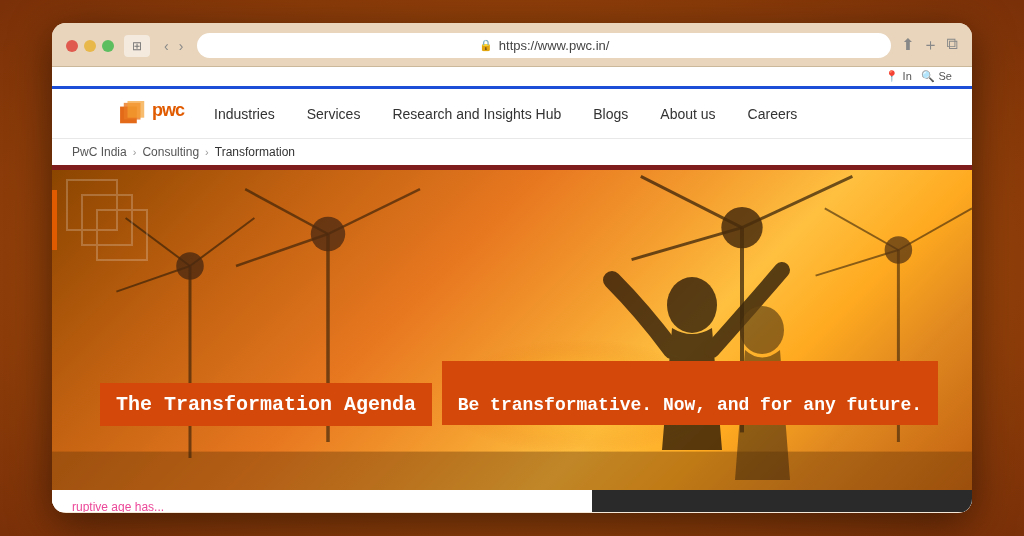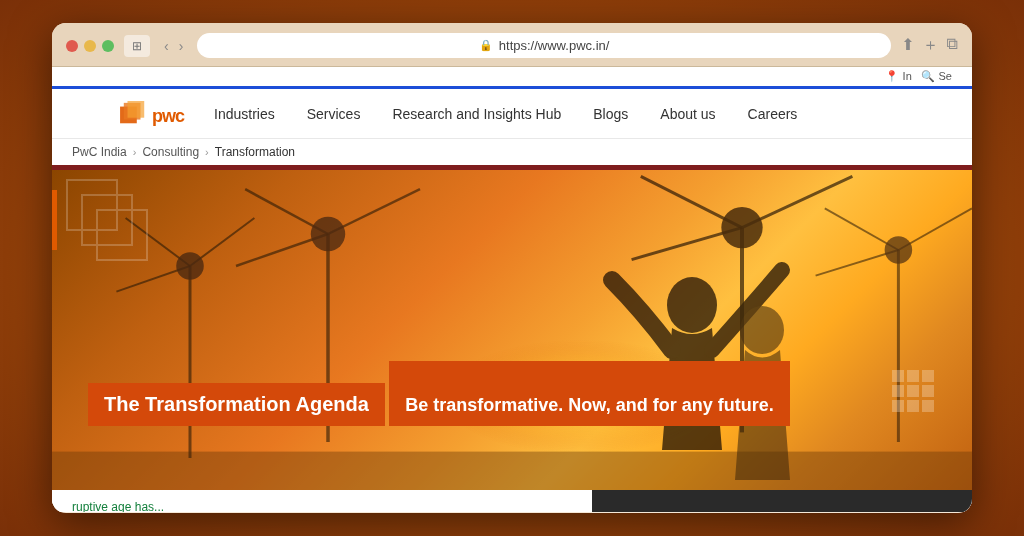--- a/index.html
+++ b/index.html
@@ -131,21 +131,21 @@
       border-bottom: 1px solid #e8e8e8;
       gap: 0;
     }
 
     .logo-area {
       margin-right: 30px;
     }
 
     .pwc-logo {
       display: flex;
-      align-items: flex-end;
+      align-items: flex-start;
       gap: 4px;
       padding-left: 48px;
     }
 
     .pwc-cube {
       width: 28px;
       height: 26px;
       position: relative;
     }
 
@@ -240,22 +240,23 @@
       left: 0;
       top: 20px;
       width: 5px;
       height: 60px;
       background: #e05a00;
     }
 
     .hero-content {
       position: absolute;
       bottom: 60px;
-      left: 36px;
+      left: 48px;
       z-index: 10;
+      font-family: Liberation Mono, monospace;
     }
 
     .hero-title-box {
       background: #d4490a;
       padding: 10px 16px;
       margin-bottom: 4px;
       display: inline-block;
     }
 
     .hero-title {
@@ -285,21 +286,21 @@
       gap: 0;
     }
 
     .bottom-left {
       flex: 1;
       padding: 10px 20px;
     }
 
     .bottom-preview-text {
       font-size: 12px;
-      color: #15803d;
+      color: #ec4899;
     }
 
     .bottom-right {
       width: 380px;
       background: #2a2a2a;
     }
   </style>
 </head>
 <body>
 

